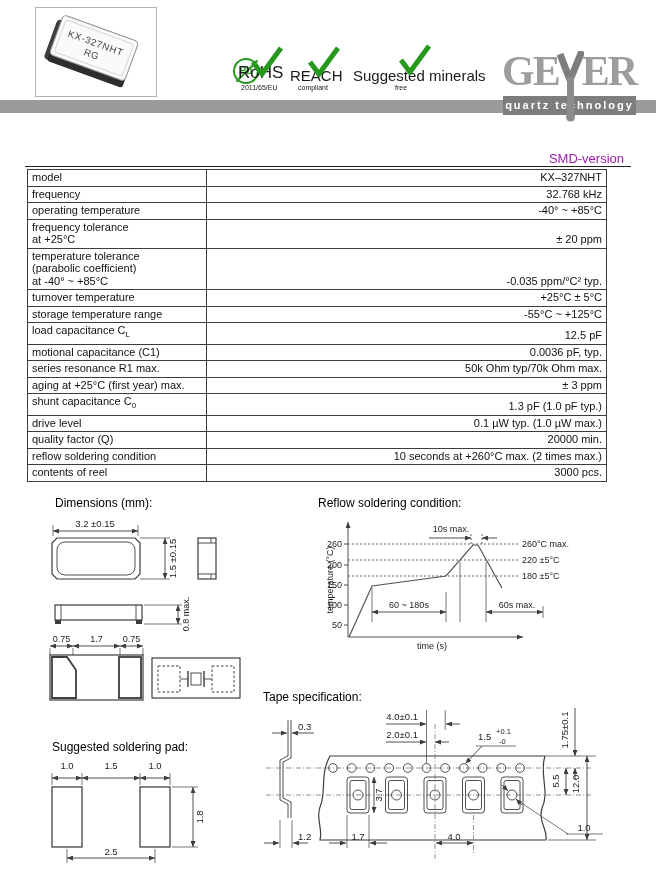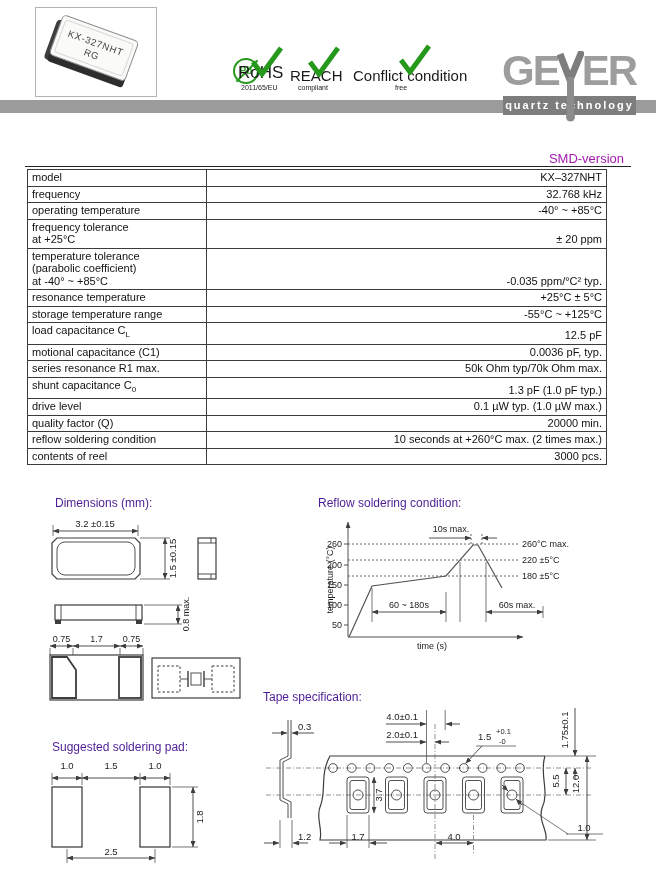--- a/index.html
+++ b/index.html
@@ -4,21 +4,21 @@
 <style>
   html,body{margin:0;padding:0;background:#fff;font-family:"Liberation Sans",sans-serif;}
   .page{position:relative;width:656px;height:869px;background:#fff;overflow:hidden;}
 
   
   .img-box{position:absolute;left:35px;top:7px;width:120px;height:88px;background:#fff;border:1px solid #b3b3b3;z-index:2;}
   .graybar{position:absolute;left:0;top:100px;width:656px;height:13px;background:#9b9b9b;z-index:0;}
   .qt-bar{position:absolute;left:503px;top:96px;width:133px;height:19px;background:#7d7d7d;color:#fff;
           font-size:11px;font-weight:bold;letter-spacing:2px;text-align:center;line-height:19px;z-index:1;}
   .logo{position:absolute;left:502px;top:51px;display:flex;align-items:flex-start;z-index:3;}
-  .logo .lt{font-size:42px;font-weight:bold;color:#9d9d9d;letter-spacing:-2px;line-height:40px;}
+  .logo .lt{font-size:42px;font-weight:bold;color:#9d9d9d;letter-spacing:-2px;line-height:40px;font-family:Liberation Serif, serif;}
   .logo svg{margin:0 -2px;}
 
   .badges{position:absolute;left:205px;top:40px;width:290px;height:60px;z-index:2;}
   .pb{position:absolute;left:8px;top:18px;width:22px;height:22px;border:2px solid #26991d;border-radius:50%;
       color:#26991d;font-size:10px;font-weight:bold;text-align:center;line-height:22px;margin-left:20px;}
   .pb .slash{position:absolute;left:-3px;top:10px;width:30px;height:2px;background:#26991d;transform:rotate(-45deg);}
   .b-title{position:absolute;color:#1a1a1a;}
   .b-sub{position:absolute;color:#1a1a1a;font-size:7px;}
   .chk{position:absolute;}
 
@@ -28,21 +28,21 @@
   .title-rule{position:absolute;left:25px;top:166px;width:606px;border-top:1px solid #222;}
 
   
   .spec{position:absolute;left:27px;top:169px;border-collapse:collapse;table-layout:fixed;width:580px;}
   .spec td{border:1px solid #3c3c3c;font-size:11px;line-height:12.5px;padding:1px 4px 2px 4px;color:#111;vertical-align:bottom;}
   .spec td.lbl{width:170px;}
   .spec td.val{text-align:right;}
   .spec sub{font-size:8px;}
 
   
-  .rhead{position:absolute;color:#4c1d95;font-size:12px;z-index:2;}
+  .rhead{position:absolute;color:#000000;font-size:12px;z-index:2;}
 
   .dwg{position:absolute;}
   .dl{stroke:#3d3d3d;stroke-width:0.9;fill:none;}
   .ol{stroke:#3d3d3d;stroke-width:1.2;fill:#fff;}
   .bold{stroke:#3d3d3d;stroke-width:1.8;fill:#fff;}
   .thin{stroke:#3d3d3d;stroke-width:0.7;fill:none;}
   .dashdot{stroke:#777;stroke-width:0.8;fill:none;stroke-dasharray:5,2,1,2;}
   .dashed{stroke:#3d3d3d;stroke-width:1;fill:none;stroke-dasharray:2.5,2;}
   .refdash{stroke:#555;stroke-width:0.9;fill:none;stroke-dasharray:2,2;}
   svg text{fill:#1c1c1c;font-size:9.5px;font-family:"Liberation Sans",sans-serif;}
@@ -83,21 +83,21 @@
     <div class="b-title" style="left:33px;top:23px;font-size:17px">RoHS</div>
     <div class="b-sub" style="left:36px;top:44px">2011/65/EU</div>
     <svg class="chk" style="left:45px;top:5px" width="34" height="32">
       <polyline points="3,17 12,29 31,3" fill="none" stroke="#26991d" stroke-width="5"></polyline>
     </svg>
     <div class="b-title" style="left:85px;top:27px;font-size:15px">REACH</div>
     <div class="b-sub" style="left:93px;top:44px">compliant</div>
     <svg class="chk" style="left:102px;top:5px" width="34" height="32">
       <polyline points="3,17 12,29 31,3" fill="none" stroke="#26991d" stroke-width="5"></polyline>
     </svg>
-    <div class="b-title" style="left:148px;top:27px;font-size:15px">Conflict condition</div>
+    <div class="b-title" style="left:148px;top:27px;font-size:15px">Suggested minerals</div>
     <div class="b-sub" style="left:190px;top:44px">free</div>
     <svg class="chk" style="left:193px;top:3px" width="34" height="32">
       <polyline points="3,17 12,29 31,3" fill="none" stroke="#26991d" stroke-width="5"></polyline>
     </svg>
   </div>
 
   <div class="graybar"></div>
   <div class="qt-bar">quartz technology</div>
   <div class="logo">
     <span class="lt">GE</span>
@@ -128,38 +128,42 @@
         </tr>
         <tr>
           <td class="lbl">frequency tolerance<br>at +25°C</td>
           <td class="val">± 20 ppm</td>
         </tr>
         <tr>
           <td class="lbl">temperature tolerance<br>(parabolic coefficient)<br>at -40° ~ +85°C</td>
           <td class="val">-0.035 ppm/°C² typ.</td>
         </tr>
         <tr>
-          <td class="lbl">resonance temperature</td>
+          <td class="lbl">turnover temperature</td>
           <td class="val">+25°C ± 5°C</td>
         </tr>
         <tr>
           <td class="lbl">storage temperature range</td>
           <td class="val">-55°C ~ +125°C</td>
         </tr>
         <tr>
           <td class="lbl">load capacitance C<sub>L</sub></td>
           <td class="val">12.5 pF</td>
         </tr>
         <tr>
           <td class="lbl">motional capacitance (C1)</td>
           <td class="val">0.0036 pF, typ.</td>
         </tr>
         <tr>
           <td class="lbl">series resonance R1 max.</td>
           <td class="val">50k Ohm typ/70k Ohm max.</td>
+        </tr>
+        <tr>
+          <td class="lbl">aging at +25°C (first year) max.</td>
+          <td class="val">± 3 ppm</td>
         </tr>
         <tr>
           <td class="lbl">shunt capacitance  C<sub>0</sub></td>
           <td class="val">1.3 pF (1.0 pF typ.)</td>
         </tr>
         <tr>
           <td class="lbl">drive level</td>
           <td class="val">0.1 µW typ. (1.0 µW max.)</td>
         </tr>
         <tr>

